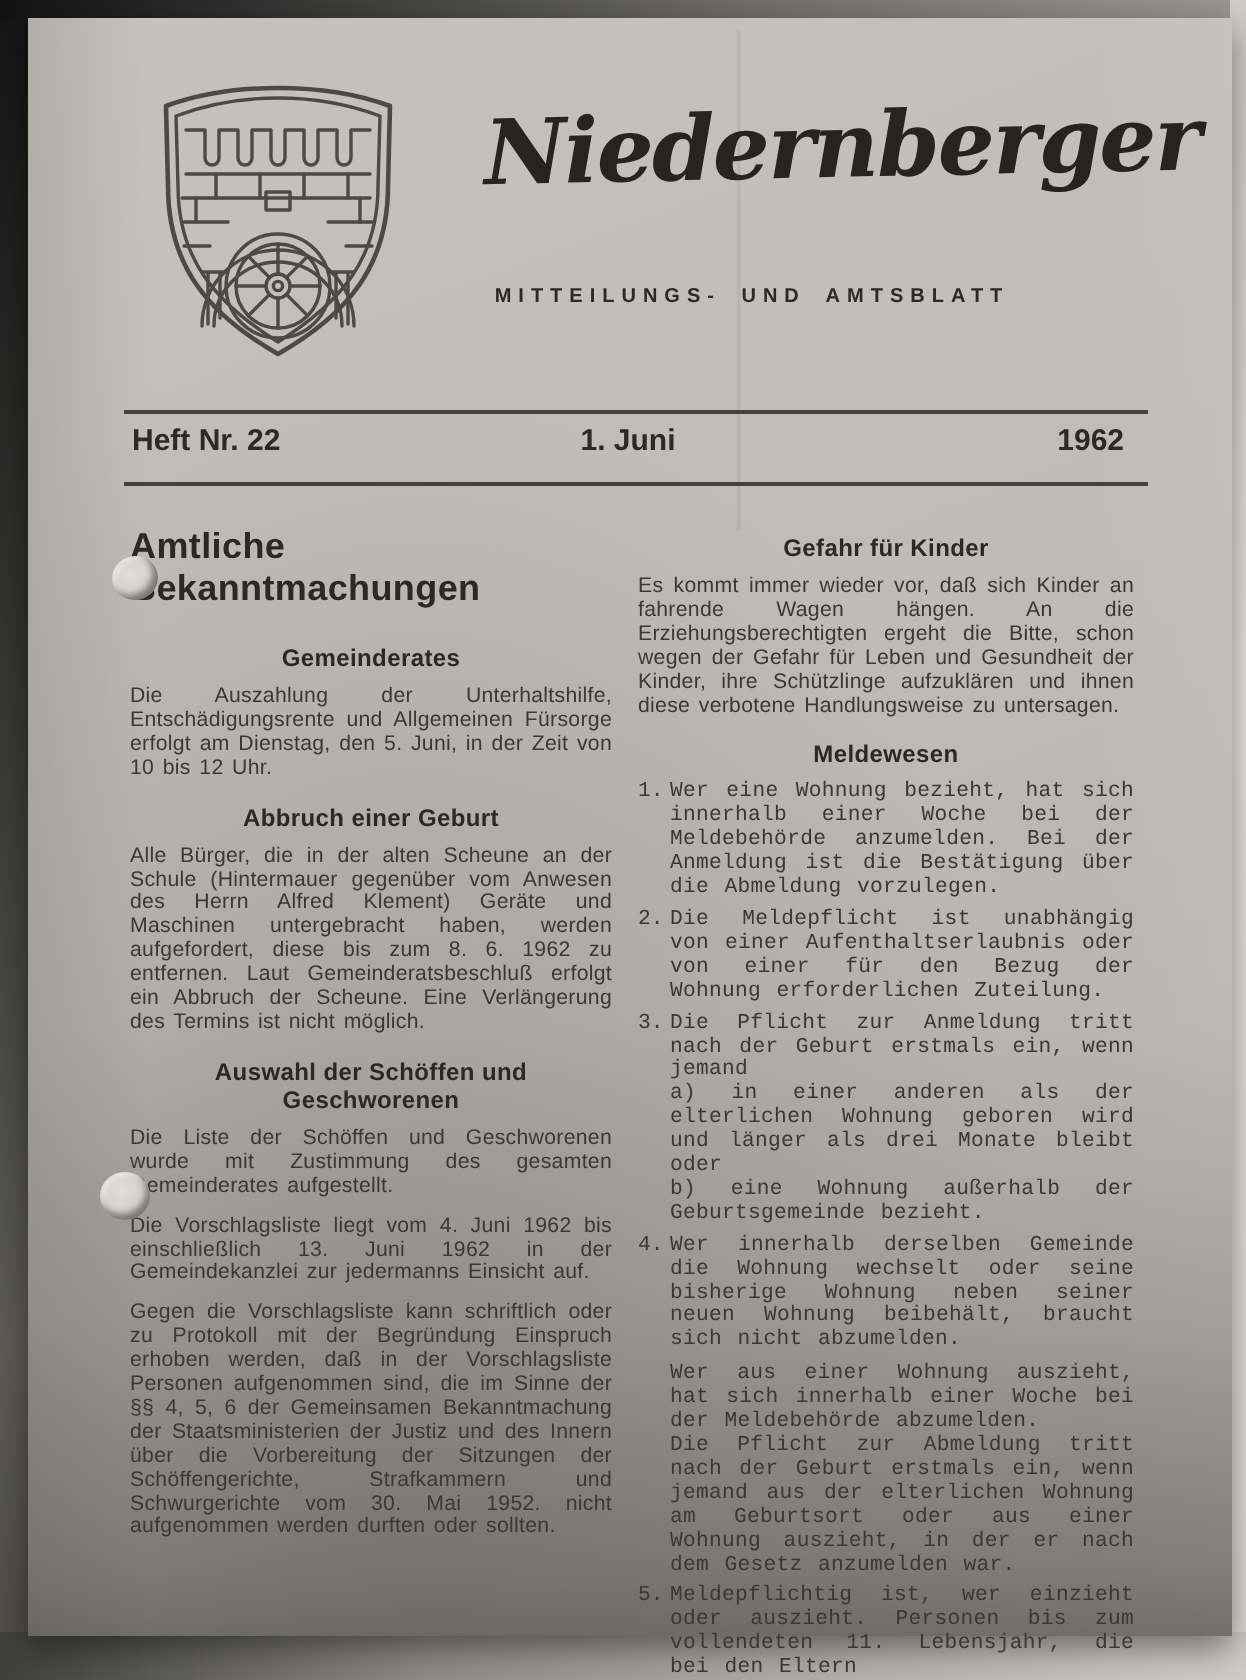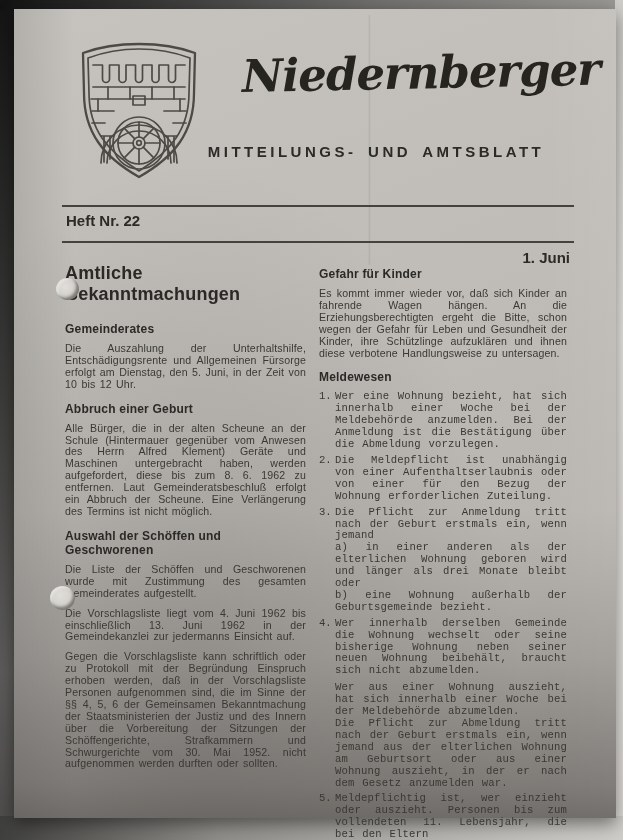--- a/index.html
+++ b/index.html
@@ -30,40 +30,40 @@
     background:linear-gradient(90deg,rgba(0,0,0,0),rgba(0,0,0,0.07),rgba(255,255,255,0.05));}
   
   .crest{position:absolute;left:60px;top:32px;width:131px;height:141px;opacity:0.88;}
   .masthead-title{
     position:absolute;left:228px;top:38px;width:296px;text-align:center;
     font-family:"DejaVu Serif",serif;font-style:italic;font-weight:bold;
     font-size:45px;color:#26241f;transform:rotate(-1.2deg);letter-spacing:-1px;
   }
   .masthead-subtitle{
     position:absolute;left:190px;top:134px;width:344px;text-align:center;
-    font-weight:bold;font-size:15px;letter-spacing:3.5px;color:#2c2a26;word-spacing:4px;
+    font-weight:bold;font-size:10px;letter-spacing:3.5px;color:#2c2a26;word-spacing:4px;
   }
   .rule{position:absolute;left:48px;width:512px;height:2px;background:#45423e;}
   .rule-top{top:196px;}
   .rule-mid{top:232px;}
   .issue-row{position:absolute;left:52px;top:203px;width:504px;display:flex;
     font-weight:bold;font-size:15px;color:#2c2a26;gap:28px;}
   .issue-row>span{flex:1;}
-  .issue-date{text-align:right;margin-top:37px;}
+  .issue-date{text-align:center;}
   .issue-year{text-align:right;padding-right:8px;}
   
   .columns{position:absolute;left:51px;top:254px;width:502px;display:flex;gap:13px;}
   .col{color:#3a3833;}
   .col-left{width:241px;}
   .col-right{width:248px;}
   .main-heading{
     margin:0 0 17px;font-size:18px;line-height:21px;font-weight:bold;
     color:#2b2926;letter-spacing:0.2px;word-spacing:7px;
   }
-  .section-title{margin:11px 0 7px;font-size:12px;font-weight:bold;
+  .section-title{margin:11px 0 7px;font-size:12px;font-weight:bold;text-align:center;
     color:#2b2926;letter-spacing:0.2px;}
   .col-right .section:first-child .section-title{margin-top:4px;}
   .col-left .section:first-child .section-title{margin-top:0;}
   .body-text{
     margin:0 0 8px;font-size:10.6px;line-height:11.9px;text-align:justify;
     white-space:pre-line;word-spacing:1.2px;letter-spacing:0.15px;
   }
   .notice-list{list-style:none;margin:0;padding:0;counter-reset:item;}
   .notice-list li{position:relative;padding-left:16px;counter-increment:item;margin-bottom:4px;font-family:Liberation Mono, monospace;}
   .notice-list li::before{content:counter(item) ".";position:absolute;left:0;top:0;
@@ -107,20 +107,21 @@
       <path class="ln" d="M71,102 L86,102 M69.2,106.2 L79.8,116.8 M65,108 L65,123 M60.8,106.2 L50.2,116.8 M59,102 L44,102 M60.8,97.8 L50.2,87.2 M65,96 L65,81 M69.2,97.8 L79.8,87.2"></path>
     </svg>
 
     <div class="masthead-title">Niedernberger</div>
     <div class="masthead-subtitle">MITTEILUNGS- UND AMTSBLATT</div>
 
     <div class="rule rule-top"></div>
     <div class="issue-row">
       <span class="issue-number">Heft Nr. 22</span>
       <span class="issue-date">1. Juni</span>
+      <span class="issue-year">1962</span>
     </div>
     <div class="rule rule-mid"></div>
 
     <div class="columns">
 
       <div class="col col-left">
         <h2 class="main-heading">Amtliche Bekanntmachungen</h2>
 
         <div class="section">
           <h3 class="section-title">Gemeinderates</h3>

